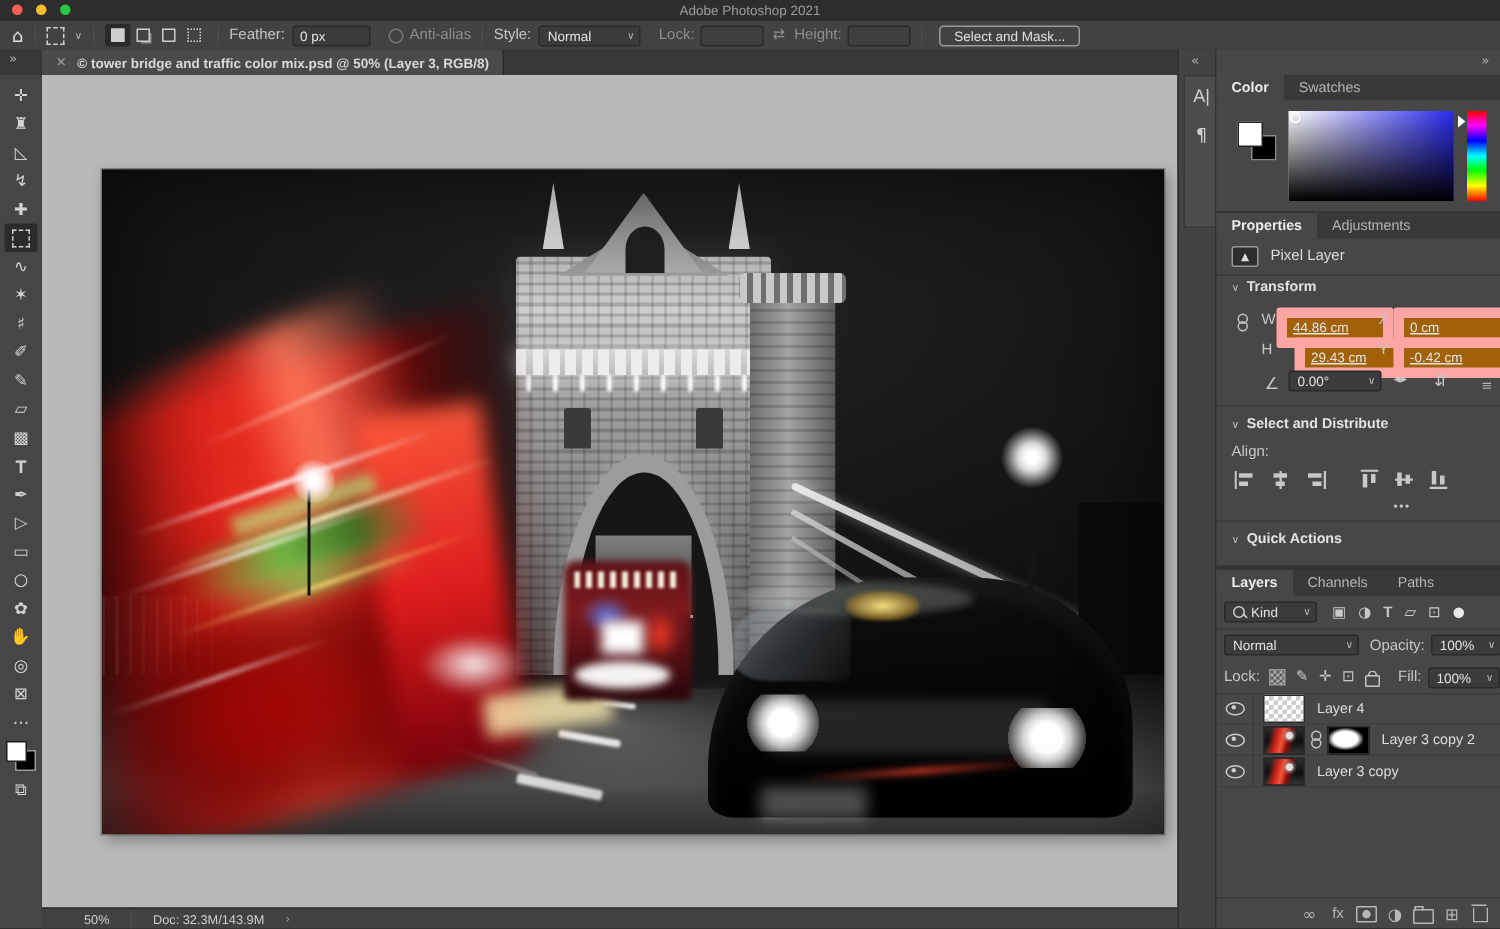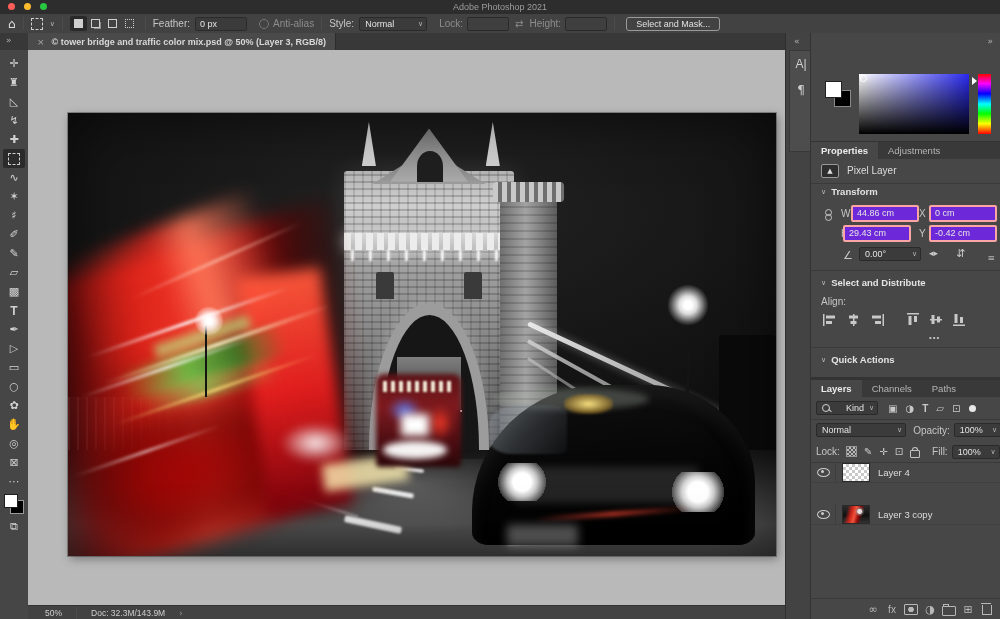--- a/index.html
+++ b/index.html
@@ -51,21 +51,21 @@
   
   .ndock{left:785px;top:33px;width:25px;height:586px;background:#434343;border-left:1px solid #2f2f2f;}
   .ndockpanel{position:absolute;left:3px;top:17px;width:22px;height:100px;background:#4d4d4d;border:1px solid #383838;border-right:none;}
   .mdock{left:810px;top:33px;width:190px;height:586px;background:#474747;border-left:1px solid #333;}
   .tabrow{position:absolute;left:0;width:190px;height:17px;background:#393939;display:flex;align-items:flex-end;}
   .ptab{height:17px;line-height:17px;padding:0 10px;font-size:9.5px;color:#b5b5b5;}
   .ptab.on{background:#474747;color:#ececec;font-weight:bold;}
   .pmenu{position:absolute;right:6px;top:3px;color:#b5b5b5;font-size:9px;}
   .sechead{color:#e3e3e3;font-size:9.5px;font-weight:bold;}
   .schev{color:#bdbdbd;font-size:7px;margin-right:5px;}
-  .tfield{background:#6d28d9;border:2px solid #fca5a5;border-radius:2px;color:#e5e5e5;font-size:9px;height:13px;line-height:13px;padding:0 4px;}
+  .tfield{background:#a16207;border:7px solid #fca5a5;border-radius:2px;color:#e5e5e5;font-size:9px;height:13px;line-height:13px;padding:0 4px;text-decoration:underline;}
   .eye{width:11px;height:7px;border:1px solid #ccc;border-radius:50%;position:relative;}
   .eye:after{content:"";position:absolute;left:3px;top:1px;width:3px;height:3px;border-radius:50%;background:#ccc;}
   .lrow{position:absolute;left:0;width:190px;height:20px;display:flex;align-items:center;border-bottom:1px solid #404040;}
   .lrow.sel{background:#565656;}
   .eyecell{width:24px;display:flex;justify-content:center;border-right:1px solid #3e3e3e;align-self:stretch;align-items:center;}
   .thumb{width:26px;height:17px;margin-left:6px;border:1px solid #2a2a2a;}
   .thumb.checker{background-color:#fff;background-image:linear-gradient(45deg,#c9c9c9 25%,transparent 25%,transparent 75%,#c9c9c9 75%),linear-gradient(45deg,#c9c9c9 25%,#fff 25%,#fff 75%,#c9c9c9 75%);background-size:6px 6px;background-position:0 0,3px 3px;}
   .thumb.pic{background-color:#151515;background-image:
       radial-gradient(circle at 64% 32%,rgba(235,235,235,.95) 0 2px,rgba(150,150,150,.55) 3px,transparent 5px),
       linear-gradient(105deg,transparent 16%,rgba(205,35,25,.95) 32%,rgba(255,85,60,.95) 46%,rgba(145,8,8,.9) 60%,transparent 72%),
@@ -302,38 +302,43 @@
     <div style="left:63%;top:80%;width:26%;height:8%;filter:blur(4px);background:rgba(150,150,150,.22)"></div>
     <div style="left:60.5%;top:79%;width:52px;height:38px;background:radial-gradient(circle,#fff 0 9px,rgba(255,255,255,.75) 15px,rgba(255,255,255,.2) 24px,transparent 70%)"></div>
     <div style="left:85%;top:81%;width:56px;height:40px;background:radial-gradient(circle,#fff 0 10px,rgba(255,255,255,.8) 16px,rgba(255,255,255,.22) 26px,transparent 70%)"></div>
     <div style="left:66%;top:90%;width:22%;height:4px;transform:rotate(-4deg);filter:blur(2px);background:linear-gradient(90deg,rgba(255,60,40,0),rgba(255,70,50,.85),rgba(255,60,40,0))"></div>
     <div style="left:62%;top:93%;width:10%;height:5%;filter:blur(5px);background:rgba(255,255,255,.35)"></div>
     <div style="inset:0;box-shadow:inset 0 0 60px rgba(0,0,0,.55);pointer-events:none"></div>
   </div>
 </div>
 
 <div class="ab statusbar">
-  <span style="margin-left:17px">50%</span>
+  <span style="margin-left:28px">50%</span>
   <span class="vsep" style="margin:0 14px"></span>
   <span>Doc: 32.3M/143.9M</span>
   <span class="ic" style="margin-left:14px;color:#9a9a9a">›</span>
 </div>
 
 <div class="ab ndock">
   <span class="ab ic" style="left:8px;top:3px;font-size:9px;color:#b0b0b0">«</span>
   <div class="ndockpanel">
     <div style="height:26px;display:flex;align-items:center;justify-content:center;color:#d0d0d0;font-size:12px">A|</div>
     <div class="ic" style="height:26px;display:flex;align-items:center;justify-content:center;color:#d0d0d0;font-size:12px">¶</div>
   </div>
 </div>
 
 <div class="ab mdock">
   <span class="ab ic" style="right:8px;top:3px;font-size:9px;color:#b0b0b0">»</span>
 
   
+  <div class="tabrow" style="top:17px">
+    <span class="ptab on">Color</span>
+    <span class="ptab">Swatches</span>
+    <span class="pmenu ic" style="top:20px">≡</span>
+  </div>
   <div class="ab" style="left:0;top:34px;width:190px;height:74px;background:#474747">
     <div class="ab" style="left:14px;top:14px;width:26px;height:26px">
       <span class="ab" style="right:0;bottom:0;width:15px;height:15px;background:#000;border:1px solid #8a8a8a"></span>
       <span class="ab" style="left:0;top:0;width:15px;height:15px;background:#fff;border:1px solid #222"></span>
     </div>
     <div class="ab" style="left:48px;top:7px;width:110px;height:60px;background:linear-gradient(to bottom,rgba(0,0,0,0) 0%,#000 100%),linear-gradient(to right,#ffffff,#2a2aee)">
       <span class="ab" style="left:1px;top:1px;width:5px;height:5px;border:1px solid #fff;border-radius:50%"></span>
     </div>
     <div class="ab" style="left:161px;top:10px;border-style:solid;border-width:4px 0 4px 5px;border-color:transparent transparent transparent #fff"></div>
     <div class="ab" style="left:167px;top:7px;width:13px;height:60px;background:linear-gradient(to bottom,#f00 0%,#f0f 16%,#00f 33%,#0ff 50%,#0f0 66%,#ff0 83%,#f00 100%)"></div>
@@ -352,21 +357,21 @@
   <div class="ab flex" style="left:10px;top:153px">
     <span class="schev ic">∨</span>
     <span class="sechead">Transform</span>
   </div>
   <span class="ab chain8" style="left:10px;top:176px"><i></i><i></i></span>
   <span class="ab lbl" style="left:30px;top:175px">W</span>
   <span class="ab tfield" style="left:40px;top:172px;width:56px">44.86 cm</span>
   <span class="ab lbl" style="left:108px;top:175px">X</span>
   <span class="ab tfield" style="left:118px;top:172px;width:56px">0 cm</span>
   <span class="ab lbl" style="left:30px;top:195px">H</span>
-  <span class="ab tfield" style="left:32px;top:192px;width:56px">29.43 cm</span>
+  <span class="ab tfield" style="left:52px;top:192px;width:56px">29.43 cm</span>
   <span class="ab lbl" style="left:108px;top:195px">Y</span>
   <span class="ab tfield" style="left:118px;top:192px;width:56px">-0.42 cm</span>
   <span class="ab ic lbl" style="left:32px;top:216px;font-size:11px">∠</span>
   <div class="ab combo" style="left:48px;top:214px;width:52px">
     <span>0.00°</span>
     <span class="chev ic">∨</span>
   </div>
   <span class="ab ic" style="left:118px;top:215px;color:#c8c8c8;font-size:9px">◂▸</span>
   <span class="ab ic" style="left:145px;top:214px;color:#c8c8c8;font-size:11px">⇵</span>
   <div class="ab" style="left:0;top:237px;width:190px;height:1px;background:#3a3a3a"></div>
@@ -429,21 +434,21 @@
 
   
   <div class="tabrow" style="top:347px">
     <span class="ptab on">Layers</span>
     <span class="ptab">Channels</span>
     <span class="ptab">Paths</span>
 
   </div>
   <div class="ab flex" style="left:0;top:364px;width:190px;height:22px;border-bottom:1px solid #3a3a3a">
     <div class="combo" style="width:52px;margin-left:5px">
-      <span class="flex" style="gap:16px">
+      <span class="flex" style="gap:4px">
           <span class="mag"></span>
           <span>Kind</span>
         </span>
       <span class="chev ic">∨</span>
     </div>
     <span class="ic" style="margin-left:10px;font-size:10px;color:#c8c8c8">▣</span>
     <span class="ic" style="margin-left:8px;font-size:10px;color:#c8c8c8">◑</span>
     <span style="margin-left:8px;font-size:10px;font-weight:bold;color:#c8c8c8">T</span>
     <span class="ic" style="margin-left:8px;font-size:10px;color:#c8c8c8">▱</span>
     <span class="ic" style="margin-left:8px;font-size:10px;color:#c8c8c8">⊡</span>
@@ -474,20 +479,32 @@
     </div>
   </div>
   
   <div class="lrow" style="top:429px">
     <span class="eyecell">
         <span class="eye"></span>
       </span>
     <span class="thumb checker"></span>
     <span class="lname">Layer 4</span>
   </div>
+  <div class="lrow" style="top:450px">
+    <span class="eyecell">
+        <span class="eye"></span>
+      </span>
+    <span class="thumb pic"></span>
+    <span class="chain8">
+        <i></i>
+        <i></i>
+      </span>
+    <span class="thumb mask" style="margin-left:4px"></span>
+    <span class="lname">Layer 3 copy 2</span>
+  </div>
   <div class="lrow" style="top:471px">
     <span class="eyecell">
         <span class="eye"></span>
       </span>
     <span class="thumb pic"></span>
     <span class="lname">Layer 3 copy</span>
   </div>
   
   <div class="ab flex" style="left:0;top:565px;width:190px;height:21px;border-top:1px solid #3a3a3a;justify-content:flex-end;padding-right:6px;box-sizing:border-box;gap:3px">
     <span class="footico ic">∞</span>

